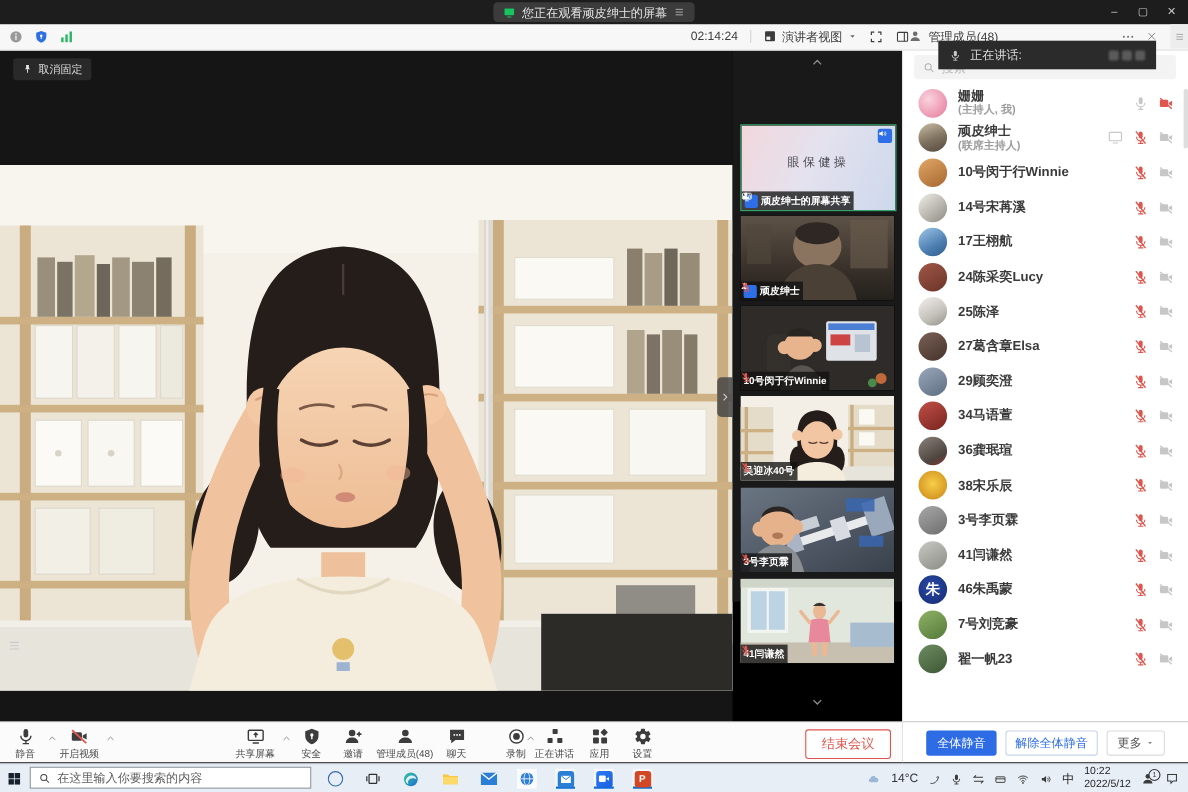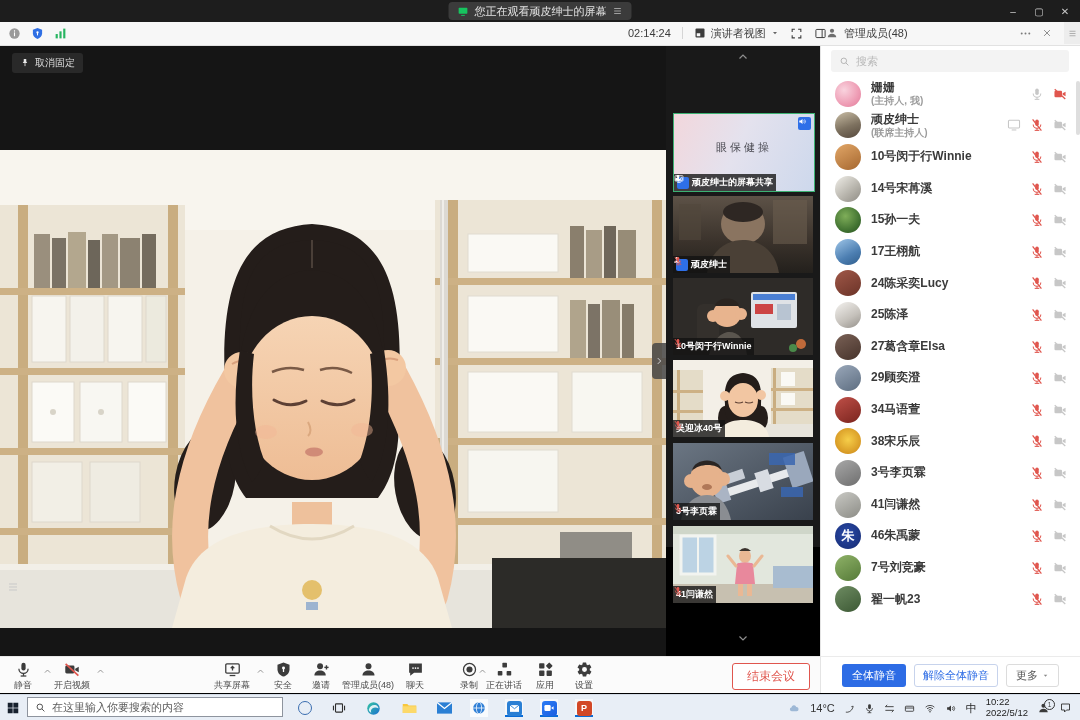--- a/index.html
+++ b/index.html
@@ -659,20 +659,31 @@
     </div>
   </div>
 
   <div class="panel">
     <div class="p-search">
       <svg width="11" height="11" color="#b0b0b0">
           <use href="#i-search"></use>
         </svg>
       <span>搜索</span>
     </div>
+    <div class="speaking-toast">
+      <svg width="11" height="11" color="#c9c9c9">
+          <use href="#i-mic"></use>
+        </svg>
+      <span>正在讲话:</span>
+      <span class="toast-blobs">
+          <i></i>
+          <i></i>
+          <i></i>
+        </span>
+    </div>
     <div class="member-list">
     <div class="m-row">
       <div class="m-avatar" style="background: radial-gradient(circle at 35% 35%, rgb(249, 211, 222), rgb(238, 156, 180) 60%, rgb(224, 122, 152));"></div>
       <div class="m-text">
         <div class="m-name">姗姗</div>
         <div class="m-sub">(主持人, 我)</div>
       </div>
       <div class="m-icons">
 
         <svg class="ic ic-mic-on">
@@ -732,36 +743,20 @@
 
         <svg class="ic red ic-mic-muted">
               <use href="#i-mic-off"></use>
             </svg>
         <svg class="ic ic-cam">
               <use href="#i-cam-off"></use>
             </svg>
       </div>
     </div>
 
-    <div class="m-row">
-      <div class="m-avatar" style="background: radial-gradient(circle at 40% 35%, rgb(127, 174, 89), rgb(63, 112, 48) 65%, rgb(44, 82, 32));"></div>
-      <div class="m-text">
-        <div class="m-name">15孙一夫</div>
-
-      </div>
-      <div class="m-icons">
-
-        <svg class="ic red ic-mic-muted">
-              <use href="#i-mic-off"></use>
-            </svg>
-        <svg class="ic ic-cam">
-              <use href="#i-cam-off"></use>
-            </svg>
-      </div>
-    </div>
 
     <div class="m-row">
       <div class="m-avatar" style="background: linear-gradient(150deg, rgb(159, 198, 232), rgb(77, 127, 178) 60%, rgb(47, 93, 140));"></div>
       <div class="m-text">
         <div class="m-name">17王栩航</div>
 
       </div>
       <div class="m-icons">
 
         <svg class="ic red ic-mic-muted">
@@ -851,20 +846,36 @@
 
         <svg class="ic red ic-mic-muted">
               <use href="#i-mic-off"></use>
             </svg>
         <svg class="ic ic-cam">
               <use href="#i-cam-off"></use>
             </svg>
       </div>
     </div>
 
+    <div class="m-row">
+      <div class="m-avatar" style="background: linear-gradient(150deg, rgb(138, 130, 124), rgb(78, 68, 62) 70%, rgb(140, 47, 40));"></div>
+      <div class="m-text">
+        <div class="m-name">36龚珉瑄</div>
+
+      </div>
+      <div class="m-icons">
+
+        <svg class="ic red ic-mic-muted">
+              <use href="#i-mic-off"></use>
+            </svg>
+        <svg class="ic ic-cam">
+              <use href="#i-cam-off"></use>
+            </svg>
+      </div>
+    </div>
 
     <div class="m-row">
       <div class="m-avatar" style="background: radial-gradient(circle at 50% 45%, rgb(246, 206, 73), rgb(216, 154, 37) 70%, rgb(168, 111, 20));"></div>
       <div class="m-text">
         <div class="m-name">38宋乐辰</div>
 
       </div>
       <div class="m-icons">
 
         <svg class="ic red ic-mic-muted">

